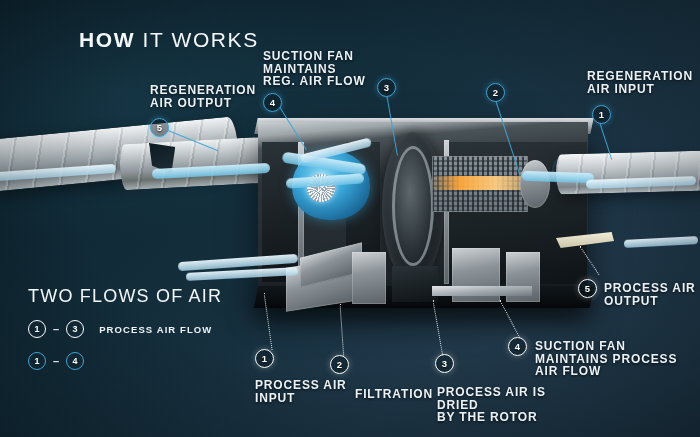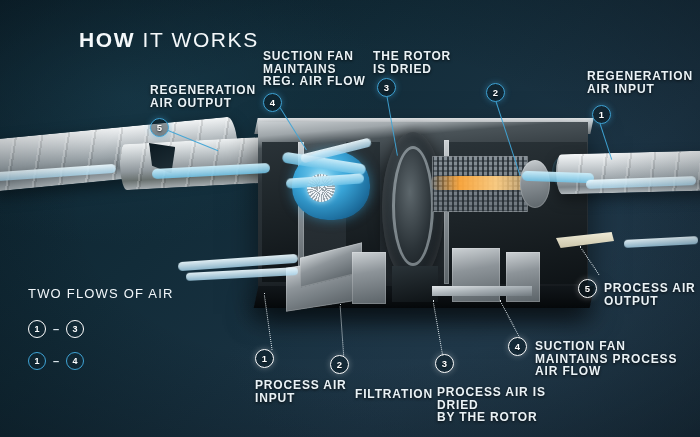--- a/index.html
+++ b/index.html
@@ -160,21 +160,21 @@
   
   .title{
     position:absolute;left:31px;top:28px;color:#f4f8fa;font-size:21px;
     letter-spacing:1.6px;
     margin-left:48px;
   }
   .title b{font-weight:700;}
   .title span{font-weight:400;}
   
   .legend-title{
-    position:absolute;left:28px;top:286px;color:#f2f7fa;font-size:13px;
+    position:absolute;left:28px;top:286px;color:#f2f7fa;font-size:18px;
     font-weight:400;letter-spacing:1.2px;text-transform:uppercase;
   }
   .legend-row{position:absolute;left:28px;display:flex;align-items:center;gap:7px;}
   .legend-row .dash{color:#dfe9ef;font-size:11px;font-weight:700;}
   .legend-row .txt{
     color:#eef4f8;font-size:9.5px;font-weight:700;letter-spacing:1.1px;
     text-transform:uppercase;margin-left:8px;
   }
   .lgc{
     width:18px;height:18px;border-radius:50%;display:flex;align-items:center;
@@ -261,22 +261,20 @@
 AIR OUTPUT</div>
     <div class="marker blue" style="left:150px;top:118px;">5</div>
     <div class="leader blue" style="left:168px;top:130px;width:54px;transform:rotate(22deg);"></div>
 
     <div class="lbl" style="left:263px;top:50px;width:126px;">SUCTION FAN
 MAINTAINS
 REG. AIR FLOW</div>
     <div class="marker blue" style="left:263px;top:93px;">4</div>
     <div class="leader blue" style="left:280px;top:107px;width:50px;transform:rotate(58deg);"></div>
 
-    <div class="lbl" style="left:373px;top:50px;width:110px;">THE ROTOR
-IS DRIED</div>
     <div class="marker blue" style="left:377px;top:78px;">3</div>
     <div class="leader blue" style="left:387px;top:96px;width:60px;transform:rotate(80deg);"></div>
 
     <div class="marker blue" style="left:486px;top:83px;">2</div>
     <div class="leader blue" style="left:496px;top:101px;width:78px;transform:rotate(72deg);"></div>
 
     <div class="lbl" style="left:587px;top:70px;width:108px;">REGENERATION
 AIR INPUT</div>
     <div class="marker blue" style="left:592px;top:105px;">1</div>
     <div class="leader blue" style="left:600px;top:123px;width:38px;transform:rotate(72deg);"></div>
@@ -305,20 +303,21 @@
     <div class="marker white" style="left:578px;top:279px;">5</div>
     <div class="lbl" style="left:604px;top:282px;width:96px;">PROCESS AIR
 OUTPUT</div>
 
     <div class="legend-title">TWO FLOWS OF AIR</div>
 
     <div class="legend-row" style="top:320px;">
       <div class="lgc white">1</div>
       <div class="dash">–</div>
       <div class="lgc white">3</div>
+      <div class="txt">PROCESS AIR FLOW</div>
     </div>
 
     <div class="legend-row" style="top:352px;">
       <div class="lgc blue">1</div>
       <div class="dash">–</div>
       <div class="lgc blue">4</div>
     </div>
 
   </div>
 </div>

